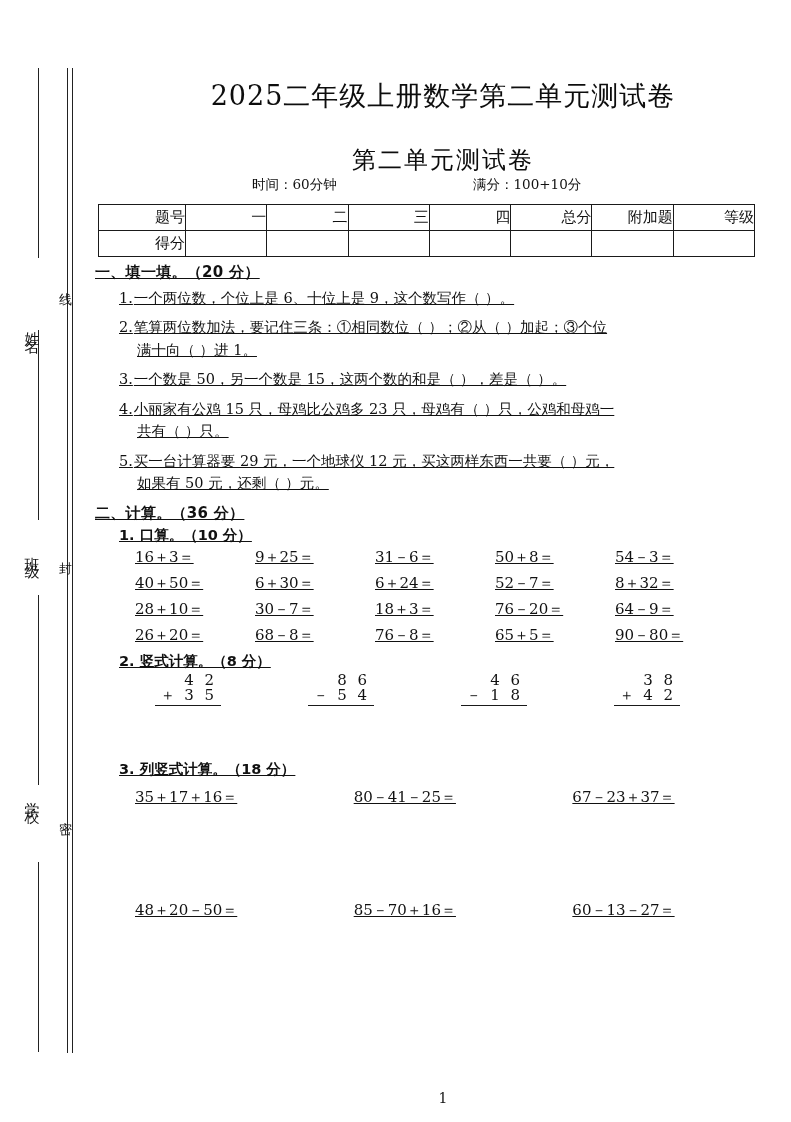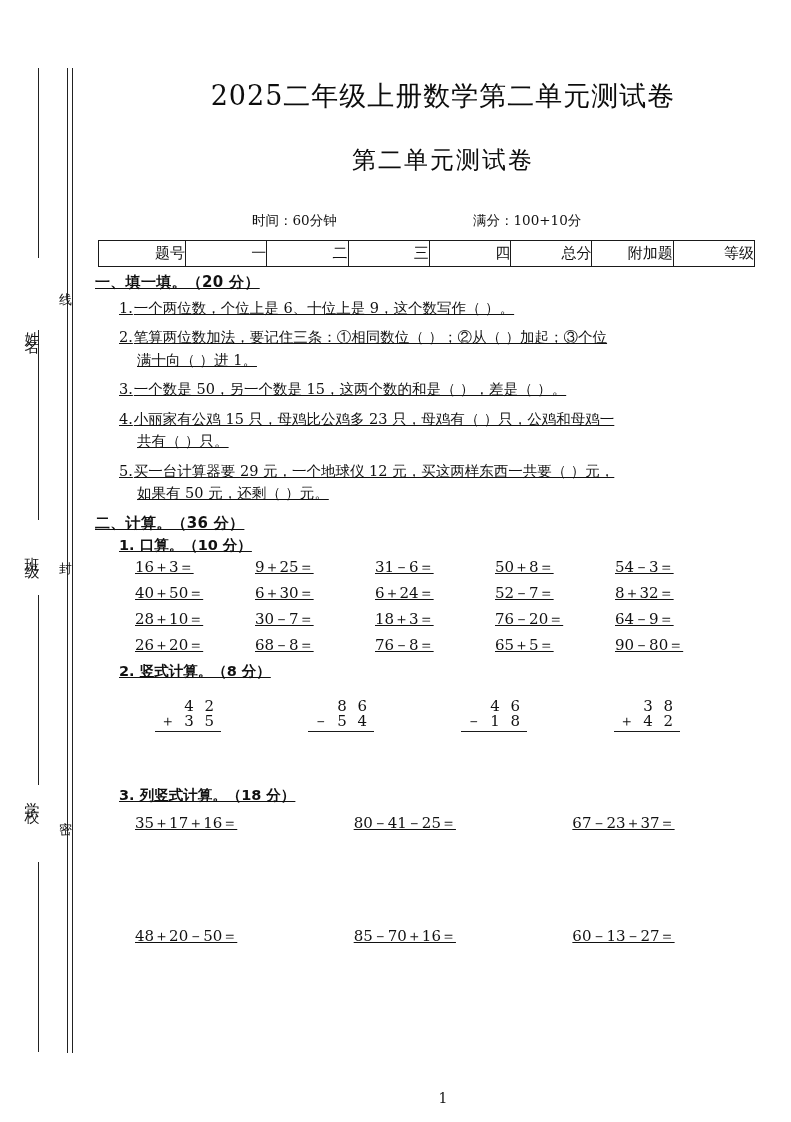--- a/index.html
+++ b/index.html
@@ -74,21 +74,20 @@
     text-align: center;
     font-size: 24px;
     letter-spacing: 2px;
     margin-top: 30px;
     color: #0d0d0d;
   }
 
   .meta-row {
     position: relative;
     height: 22px;
-    margin-top: 36px;
     font-size: 13.5px;
   }
   .meta-time { position: absolute; left: 157px; top: 0; }
   .meta-score { position: absolute; left: 378px; top: 0; }
 
   
   table.score-table {
     border-collapse: collapse;
     margin-top: 6px;
     margin-left: 3px;
@@ -151,21 +150,21 @@
   .oral-cell {
     width: 120px;
     font-size: 15px;
     white-space: nowrap;
   }
 
   
   .vert-row {
     display: flex;
     margin-left: 40px;
-    margin-top: 20px;
+    margin-top: 4px;
   }
   .vert-item {
     width: 153px;
   }
   .vert-box {
     display: inline-block;
     border-bottom: 1px solid #1a1a1a;
     padding: 0 2px 2px 2px;
     min-width: 62px;
     margin-left: 20px;
@@ -241,20 +240,30 @@
         <tr>
       <td class="first-col">题号</td>
       <td>一</td>
       <td>二</td>
       <td>三</td>
       <td>四</td>
       <td>总分</td>
       <td>附加题</td>
       <td>等级</td>
     </tr>
+    <tr>
+      <td class="first-col">得分</td>
+      <td></td>
+      <td></td>
+      <td></td>
+      <td></td>
+      <td></td>
+      <td></td>
+      <td></td>
+    </tr>
   </tbody>
     </table>
 
   <div class="content">
 
     <div class="sec-head">一、填一填。（20 分）</div>
 
     <div class="q-item">
       <span class="q-num">1.</span><span>一个两位数，个位上是 6、十位上是 9，这个数写作（        ）。</span>
     </div>

